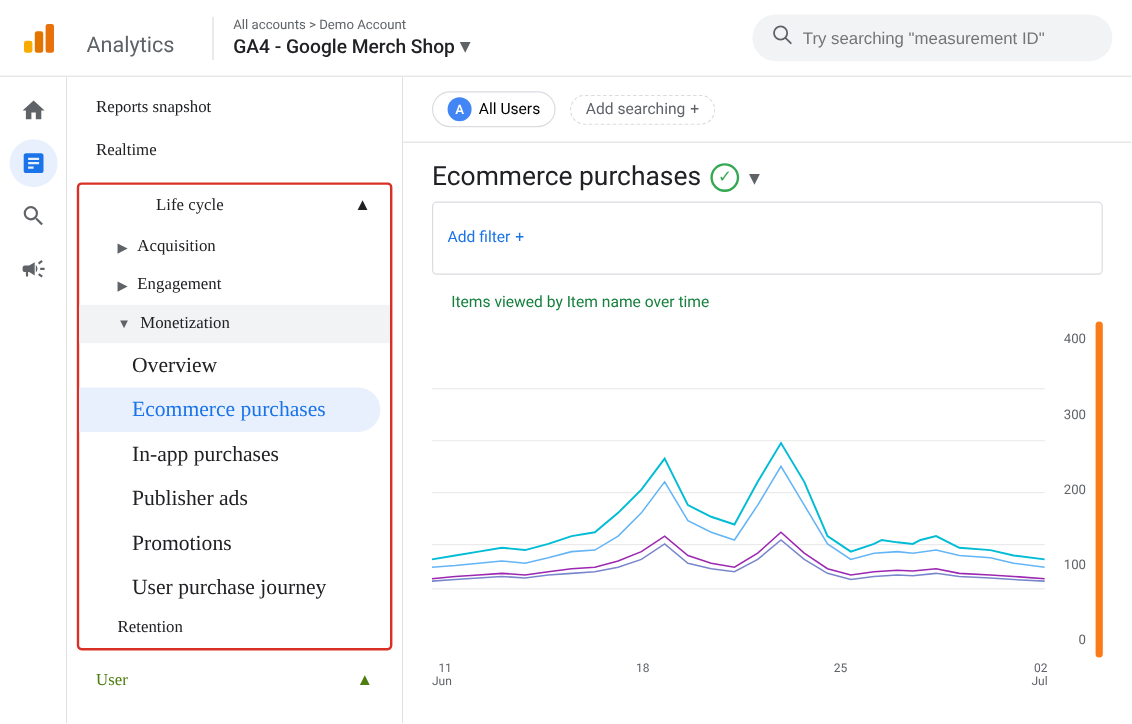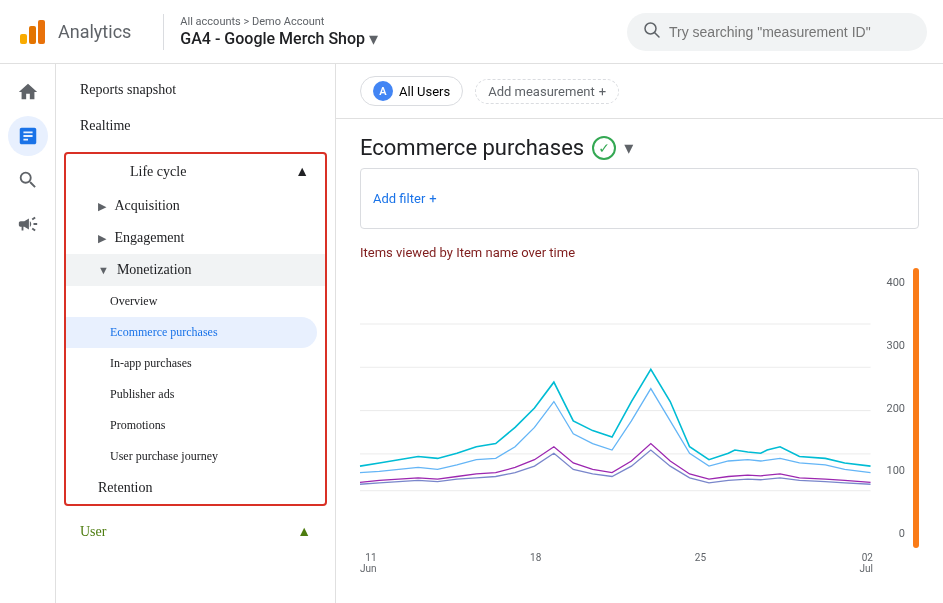--- a/index.html
+++ b/index.html
@@ -1,20 +1,20 @@
 <!DOCTYPE html>
 <html><head>
   <meta charset="utf-8">
   <style>
     * { margin: 0; padding: 0; box-sizing: border-box; }
     body { font-family: 'Google Sans', Roboto, Arial, sans-serif; font-size: 14px; background: #fff; width: 943px; height: 603px; overflow: hidden; display: flex; flex-direction: column; }
 
     
     .topbar { display: flex; align-items: center; height: 64px; padding: 0 16px; border-bottom: 1px solid #e0e0e0; flex-shrink: 0; }
-    .topbar-logo { display: flex; align-items: center; gap: 10px; margin-right: 16px; }
+    .topbar-logo { display: flex; align-items: flex-end; gap: 24px; margin-right: 16px; }
     .logo-icon { width: 32px; height: 32px; }
     .app-name { font-size: 18px; color: #5f6368; font-weight: 400; }
     .topbar-divider { width: 1px; height: 36px; background: #dadce0; margin: 0 16px; }
     .account-info { display: flex; flex-direction: column; }
     .account-breadcrumb { font-size: 11px; color: #5f6368; }
     .account-name { font-size: 16px; color: #202124; font-weight: 500; display: flex; align-items: center; gap: 4px; }
     .account-name .chevron { color: #5f6368; font-size: 18px; }
     .search-bar { margin-left: auto; display: flex; align-items: center; background: #f1f3f4; border-radius: 24px; padding: 8px 16px; gap: 8px; width: 300px; }
     .search-bar input { border: none; background: transparent; outline: none; font-size: 14px; color: #5f6368; width: 100%; }
     .search-icon { color: #5f6368; font-size: 18px; }
@@ -29,21 +29,21 @@
 
     
     .sidebar { width: 280px; background: #fff; overflow-y: auto; flex-shrink: 0; padding: 8px 0; border-right: 1px solid #e0e0e0; font-family: Liberation Serif, serif; }
     .sidebar-top-item { padding: 10px 24px; cursor: pointer; color: #202124; font-size: 14px; }
 
     .sidebar-section { border: 2px solid #d93025; border-radius: 4px; margin: 8px 8px; }
     .sidebar-section-header { display: flex; align-items: center; justify-content: space-between; padding: 10px 16px; cursor: pointer; font-size: 14px; color: #202124; font-weight: 500; margin-left: 48px; }
 
     .sidebar-item { padding: 8px 24px 8px 32px; cursor: pointer; color: #202124; font-size: 14px; display: flex; align-items: center; gap: 8px; }
 
-    .sidebar-subitem { padding: 8px 24px 8px 44px; cursor: pointer; color: #202124; font-size: 12px; }
+    .sidebar-subitem { padding: 8px 24px 8px 44px; cursor: pointer; color: #202124; font-size: 18px; }
     .sidebar-subitem.active { background: #e8f0fe; color: #1a73e8; font-weight: 500; border-radius: 0 20px 20px 0; }
 
     
     .sidebar-bottom-section { padding: 0 8px; }
     .sidebar-bottom-header { display: flex; align-items: center; justify-content: space-between; padding: 10px 16px; cursor: pointer; font-size: 14px; color: #4d7c0f; font-weight: 500; }
 
     
     .content { flex: 1; overflow-y: auto; padding: 0; background: #fff; }
 
     
@@ -57,21 +57,21 @@
     .page-title { font-size: 22px; color: #202124; font-weight: 400; }
     .title-check { width: 24px; height: 24px; border-radius: 50%; border: 2px solid #34a853; display: flex; align-items: center; justify-content: center; color: #34a853; font-size: 14px; }
     .title-chevron { color: #5f6368; font-size: 18px; cursor: pointer; }
 
     
     .filter-row { padding: 8px 24px 16px; }
     .add-filter-btn { display: flex; align-items: center; gap: 4px; border: 1px solid #dadce0; border-radius: 4px; padding: 22px 12px; font-size: 13px; color: #1a73e8; cursor: pointer; }
 
     
     .chart-container { margin: 0 24px; background: #fff; }
-    .chart-title { font-size: 13px; color: #7f1d1d; margin-bottom: 8px; }
+    .chart-title { font-size: 13px; color: #15803d; margin-bottom: 8px; margin-left: 16px; }
   </style>
 </head>
 <body>
 
 <div class="topbar">
   <div class="topbar-logo">
 
     <svg class="logo-icon" viewBox="0 0 32 32">
       <rect x="4" y="18" width="7" height="10" rx="2" fill="#f9ab00"></rect>
       <rect x="13" y="10" width="7" height="18" rx="2" fill="#e37400"></rect>
@@ -187,21 +187,21 @@
   <div class="content">
 
     <div class="users-bar">
       <div class="user-chip">
         <div class="user-dot">
           <span>A</span>
         </div>
         <span>All Users</span>
       </div>
       <div class="add-comparison-btn">
-        <span>Add measurement</span>
+        <span>Add searching</span>
         <span>+</span>
       </div>
     </div>
 
     <div class="page-title-row">
       <span class="page-title">Ecommerce purchases</span>
       <div class="title-check">
         <span>✓</span>
       </div>
       <span class="title-chevron">▾</span>

